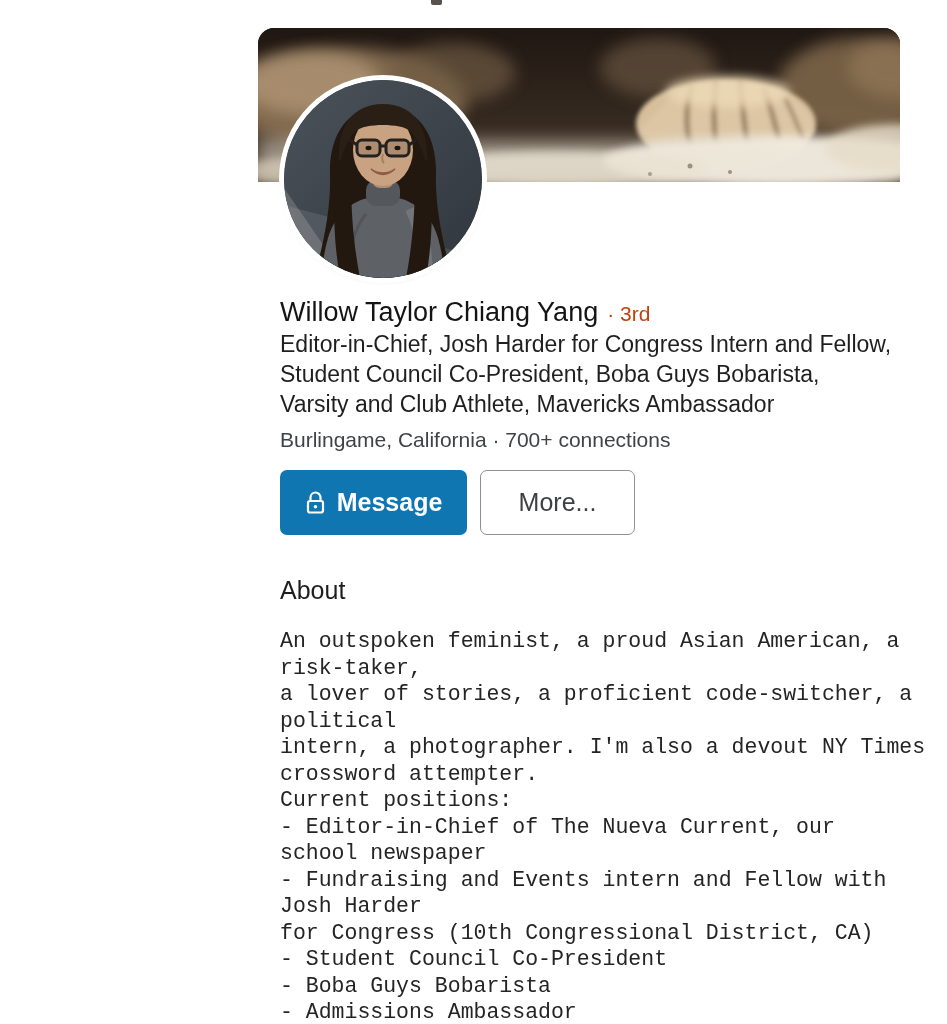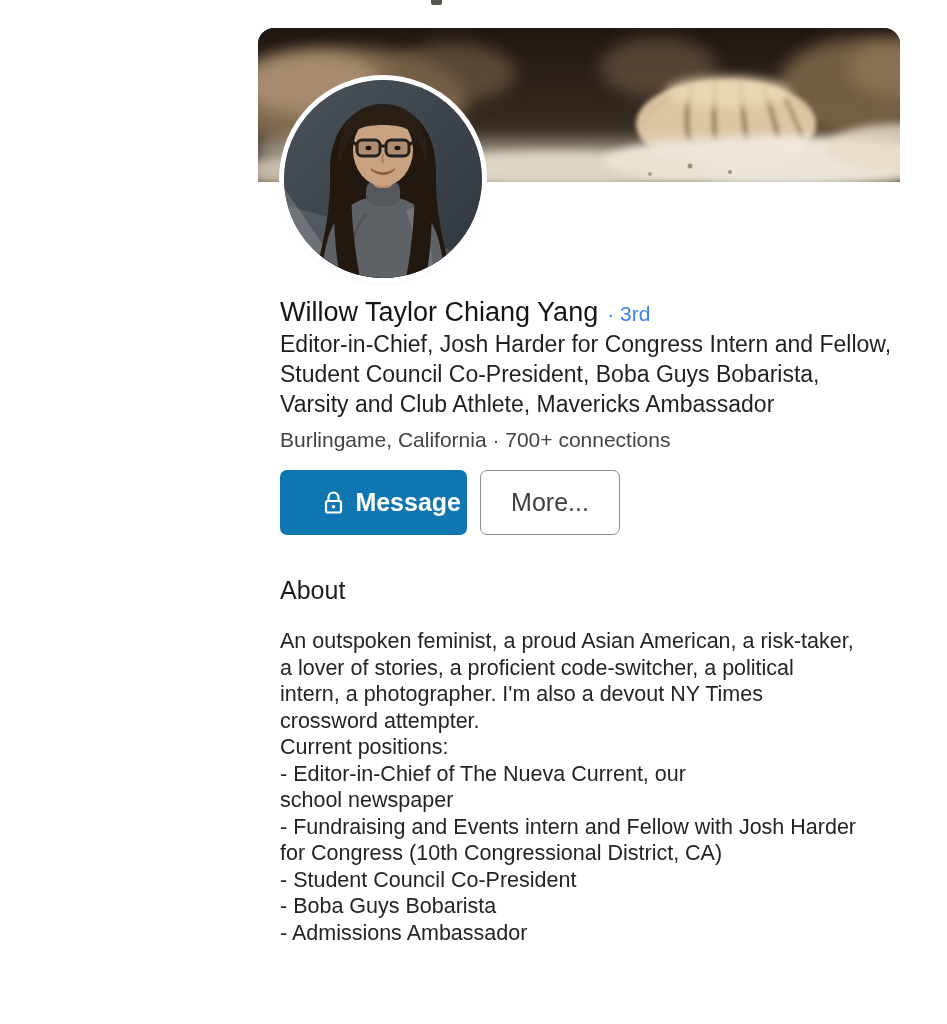--- a/index.html
+++ b/index.html
@@ -24,47 +24,47 @@
   .avatar {
     position: absolute; left: 26px; top: 52px;
     width: 198px; height: 198px; border-radius: 50%;
     overflow: hidden; background: #3c424a;
     box-shadow: 0 0 0 5px #ffffff, 0 2px 6px rgba(0,0,0,0.18);
     cursor: pointer;
   }
   .info { padding: 113px 0 0 22px; }
   .name-row { display: flex; align-items: baseline; gap: 9px; }
   .name { font-size: 27px; line-height: 34px; color: rgba(0,0,0,0.92); }
-  .degree { font-size: 21px; color: #3b82f6; }
+  .degree { font-size: 21px; color: #c2410c; }
   .headline {
     font-size: 23px; line-height: 30px;
     color: rgba(0,0,0,0.88); max-width: 612px;
   }
   .company { margin-top: 7px; font-size: 21px; line-height: 27px; color: #2f3236; cursor: pointer; }
   .location { margin-top: 7px; font-size: 21px; line-height: 27px; color: #3f4347; cursor: pointer; }
   .actions { margin-top: 17px; display: flex; gap: 13px; align-items: center; }
   .btn-message {
     width: 187px; height: 65px;
     background: #0f76b2; color: #ffffff;
     border: none; border-radius: 7px;
     font-family: inherit; font-size: 25px; font-weight: 600;
-    display: flex; align-items: center; justify-content: flex-end; gap: 11px;
+    display: flex; align-items: center; justify-content: center; gap: 11px;
     cursor: pointer;
   }
   .btn-more {
-    width: 140px; height: 65px;
+    width: 155px; height: 65px;
     background: #ffffff; color: #3e4043;
     border: 1.5px solid #8f9092; border-radius: 7px;
     font-family: inherit; font-size: 25px; font-weight: 500;
     cursor: pointer;
   }
   .about-heading { margin-top: 40px; font-size: 25px; line-height: 31px; color: #1e1e1e; }
   .about-body {
     margin-top: 22px; font-size: 21.5px; line-height: 26.5px;
-    color: #242424; white-space: pre-line; width: 650px;
+    color: #242424; white-space: pre-line; width: 650px; font-family: Liberation Mono, monospace;
   }
 </style>
 </head>
 <body>
 
 <div class="crop-fragment"></div>
 
 <div class="card">
 
   <div class="banner">

